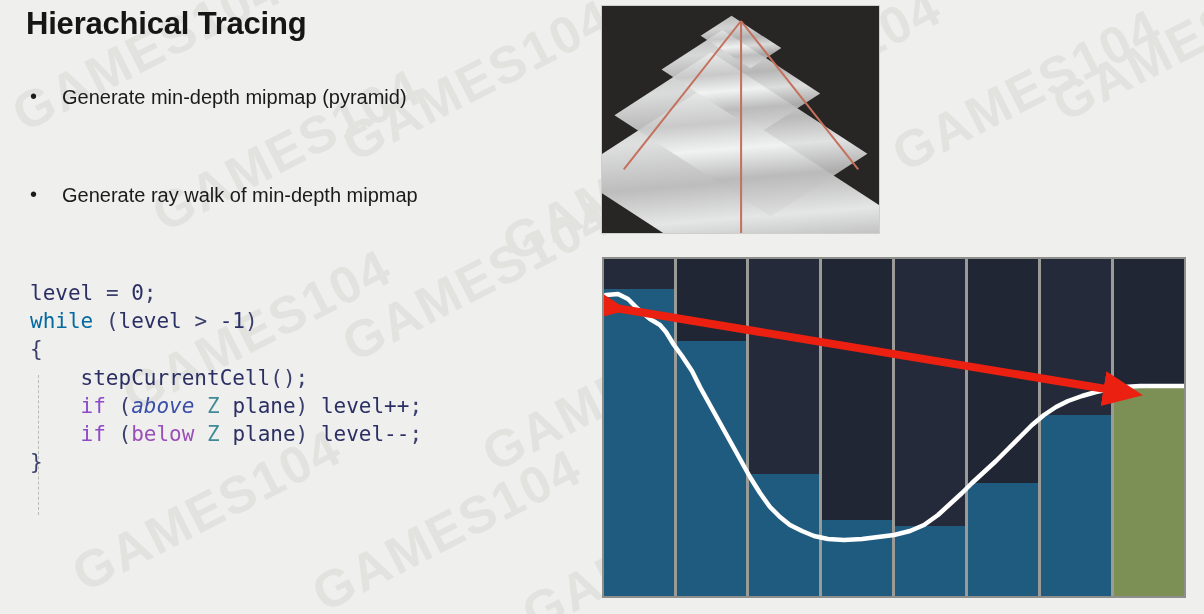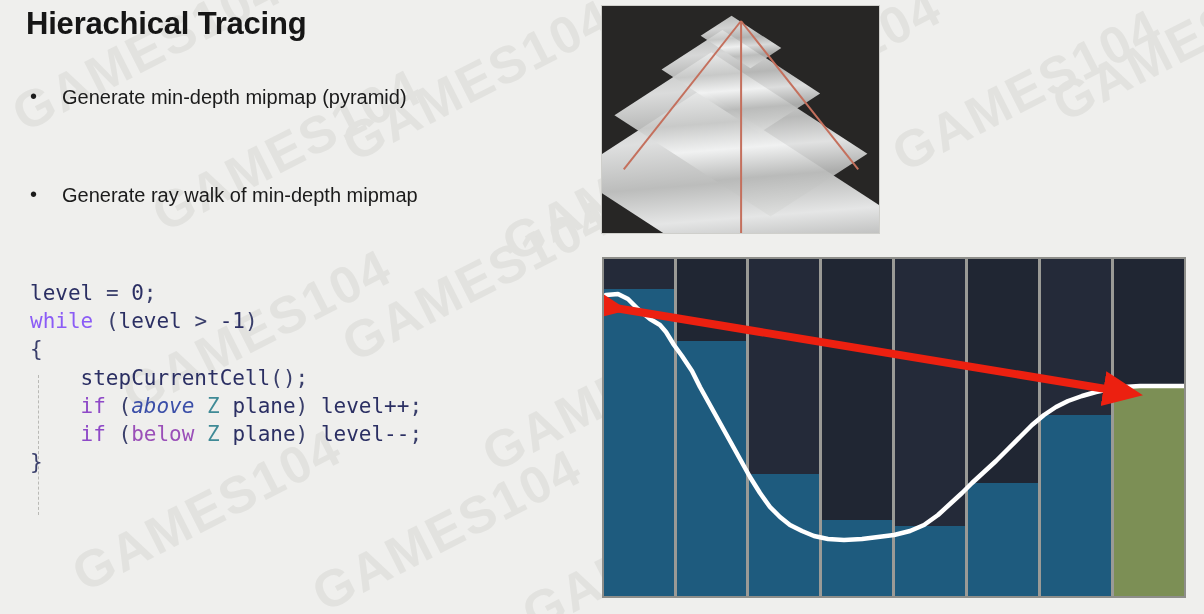--- a/index.html
+++ b/index.html
@@ -37,21 +37,21 @@
     position:absolute;left:30px;top:279px;
     font-family:"DejaVu Sans Mono","Liberation Mono",monospace;
     font-size:21px;line-height:28.2px;white-space:pre;
   }
   .code-line{position:relative;height:28.2px;}
   .ind-guide{
     position:absolute;left:38px;top:375px;width:0;height:140px;
     border-left:1px dashed #b9b9b5;
   }
   .c-ident  {color:#2b2f63;}
-  .c-kw     {color:#8b5cf6;}
+  .c-kw     {color:#0369a1;}
   .c-kw2    {color:#8e49c7;}
   .c-num    {color:#2b2f63;}
   .c-punc   {color:#3a3f6b;}
   .c-type   {color:#3f8a96;}
   .c-em1    {color:#3b4fa8;font-style:italic;}
   .c-em2    {color:#9a4fb8;}
 
   
   .img-frame{position:absolute;box-sizing:border-box;}
 

